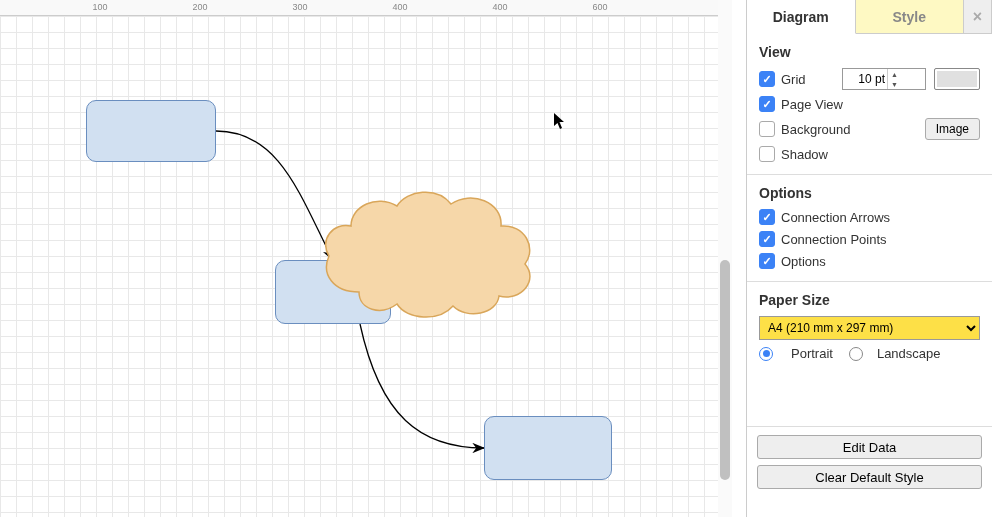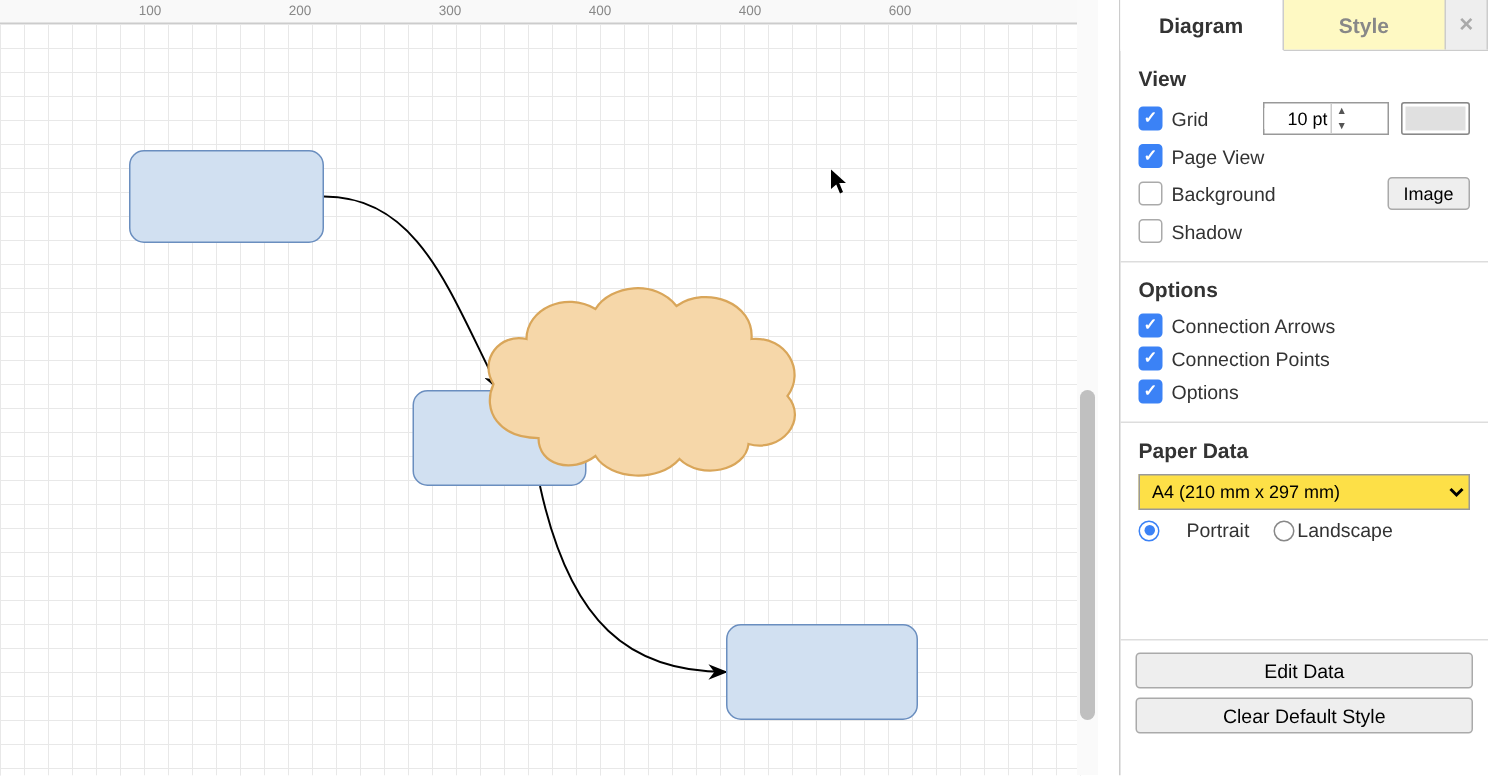--- a/index.html
+++ b/index.html
@@ -177,32 +177,32 @@
     </div>
     <div class="row">
       <label>
         <span class="chk checked"></span>
         <span>Options</span>
       </label>
     </div>
   </div>
 
   <div class="panel" style="border-bottom:none">
-    <h3>Paper Data</h3>
+    <h3>Paper Size</h3>
     <div class="row">
       <select class="paper">
         <option>A4 (210 mm x 297 mm)</option>
       </select>
     </div>
     <div class="row" style="gap:16px">
       <label style="display:flex;align-items:center;gap:18px">
         <span class="radio selected"></span>
         <span>Portrait</span>
       </label>
-      <label style="display:flex;align-items:center;gap:2px">
+      <label style="display:flex;align-items:center;gap:14px">
         <span class="radio"></span>
         <span>Landscape</span>
       </label>
     </div>
   </div>
 
   <div class="footer-btns">
     <button>Edit Data</button>
     <button>Clear Default Style</button>
   </div>

